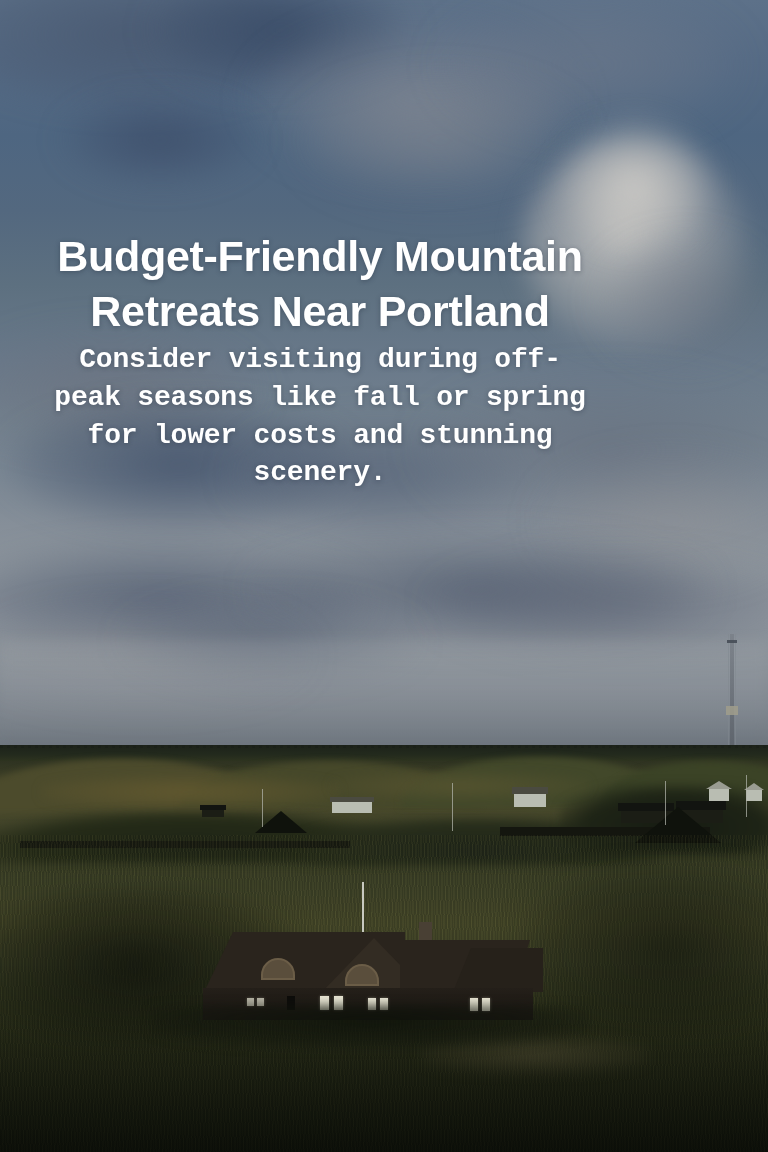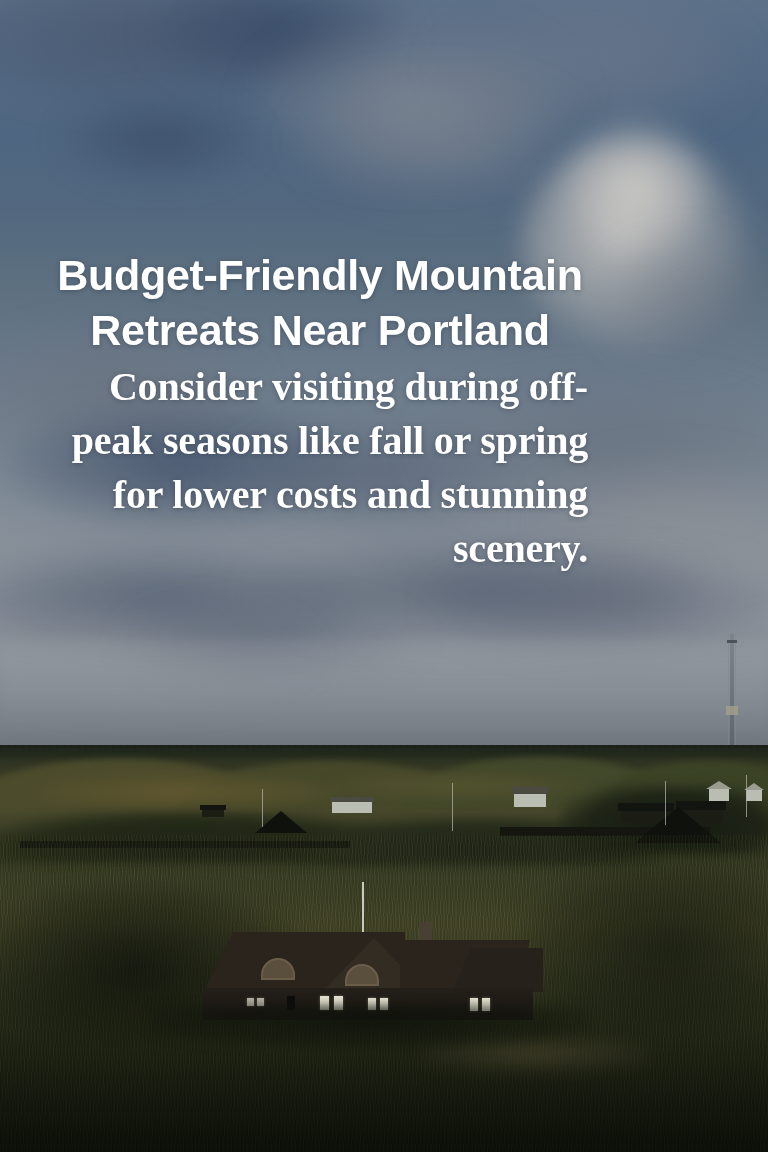--- a/index.html
+++ b/index.html
@@ -341,47 +341,46 @@
   }
   .midpeak {
     position:absolute; background:#0f120c;
     clip-path: polygon(50% 0%, 100% 100%, 0% 100%);
   }
 
   
   .text-block {
     position: absolute;
     left: 0;
-    top: 248px;
+    top: 229px;
     width: 640px;
     text-align: center;
     padding: 0 36px;
     box-sizing: border-box;
   }
   .headline {
     margin: 0;
     font-family: "Liberation Sans", sans-serif;
     font-size: 43px;
     font-weight: bold;
     line-height: 1.28;
     color: #ffffff;
     letter-spacing: -0.3px;
     text-shadow: 0 1px 5px rgba(30,40,55,0.38);
   }
   .subhead {
     margin: 2px 0 0 0;
-    font-family: Liberation Serif, serif;
-    font-size: 40px;
+    font-family: Liberation Mono, monospace;
+    font-size: 28px;
     font-weight: bold;
     line-height: 1.35;
     color: #ffffff;
     letter-spacing: -0.2px;
     text-shadow: 0 1px 5px rgba(30,40,55,0.38);
     padding: 0 16px;
-    text-align: right;
   }
   .footer-url {
     position: absolute;
     left: 0;
     top: 1036px;
     width: 768px;
     text-align: center;
     font-family: "Liberation Sans", sans-serif;
     font-size: 39px;
     font-weight: bold;

